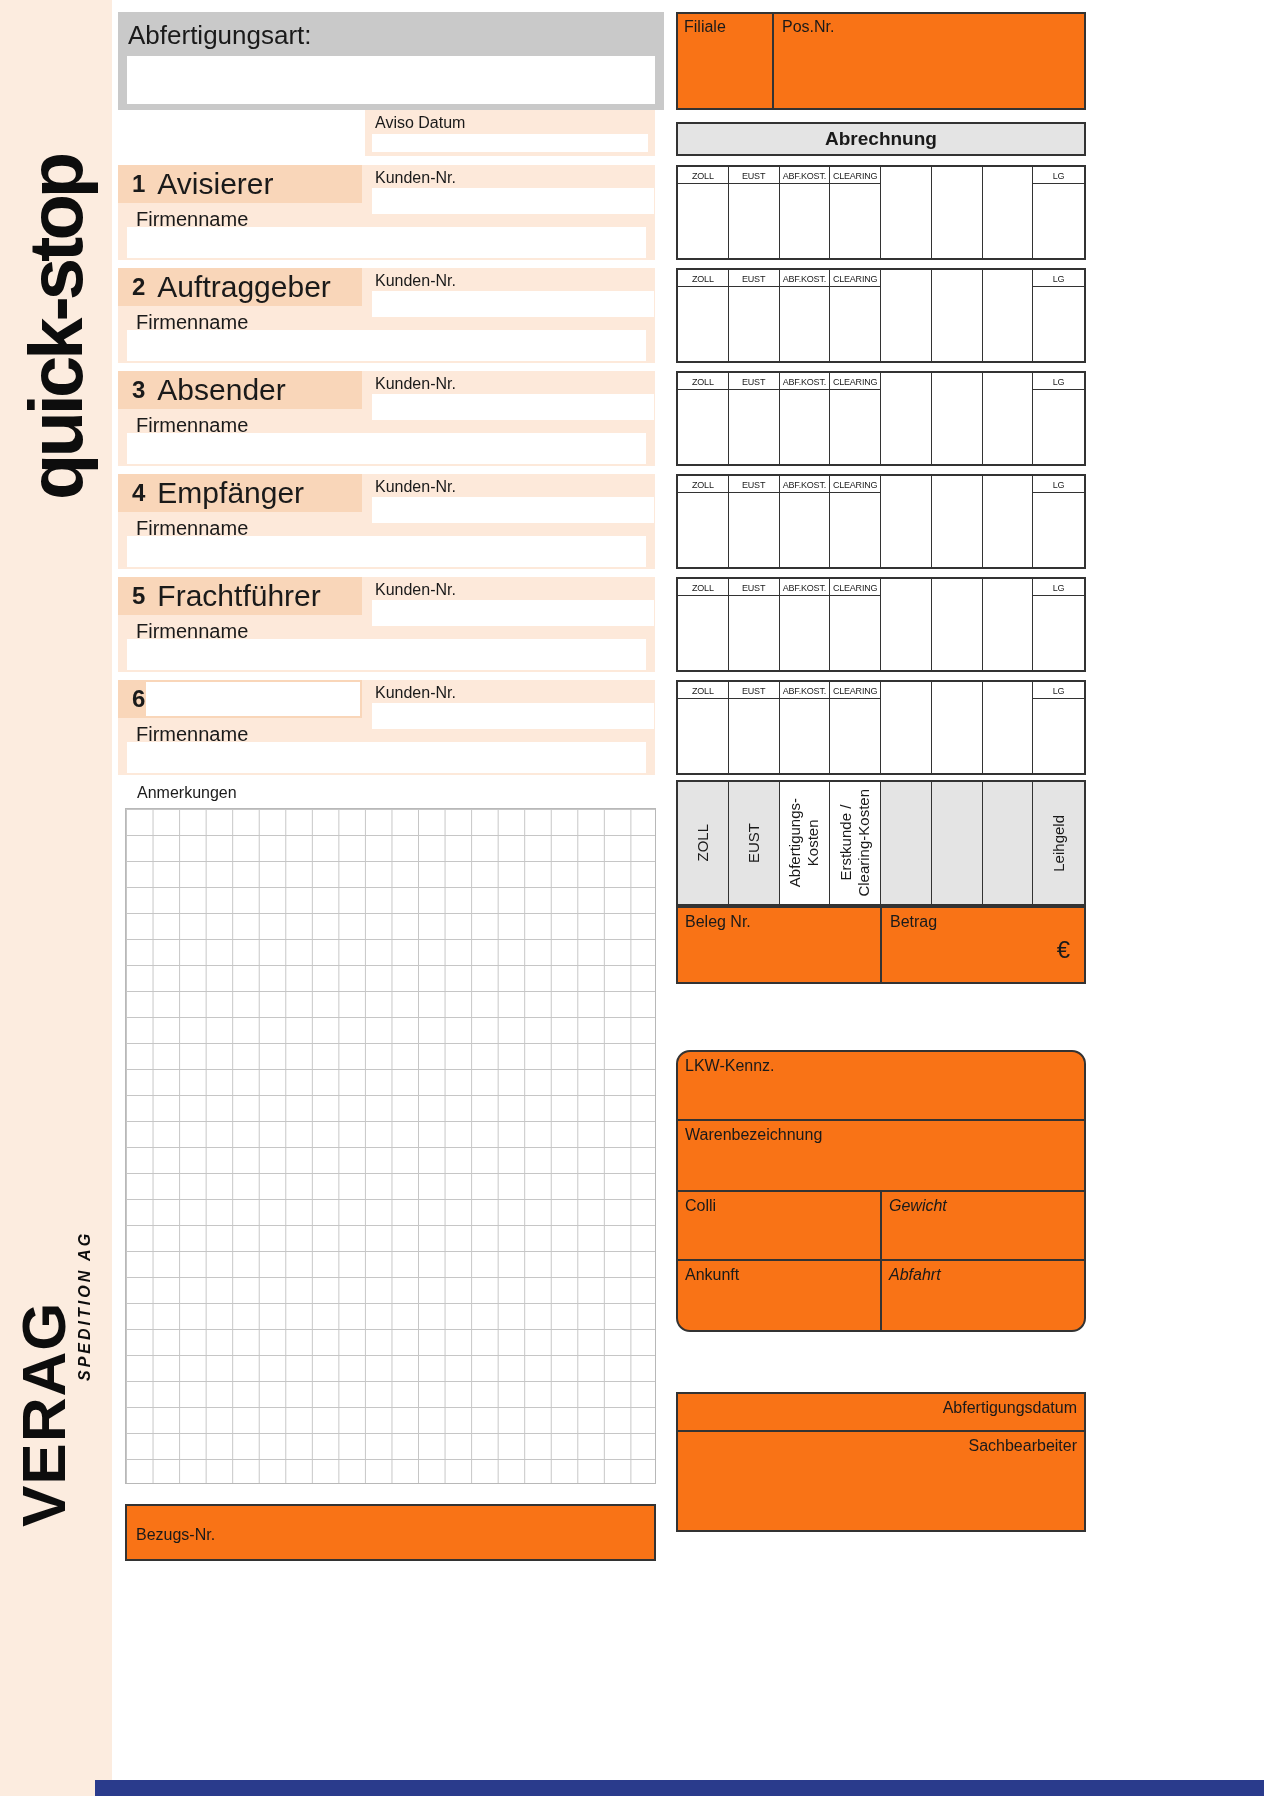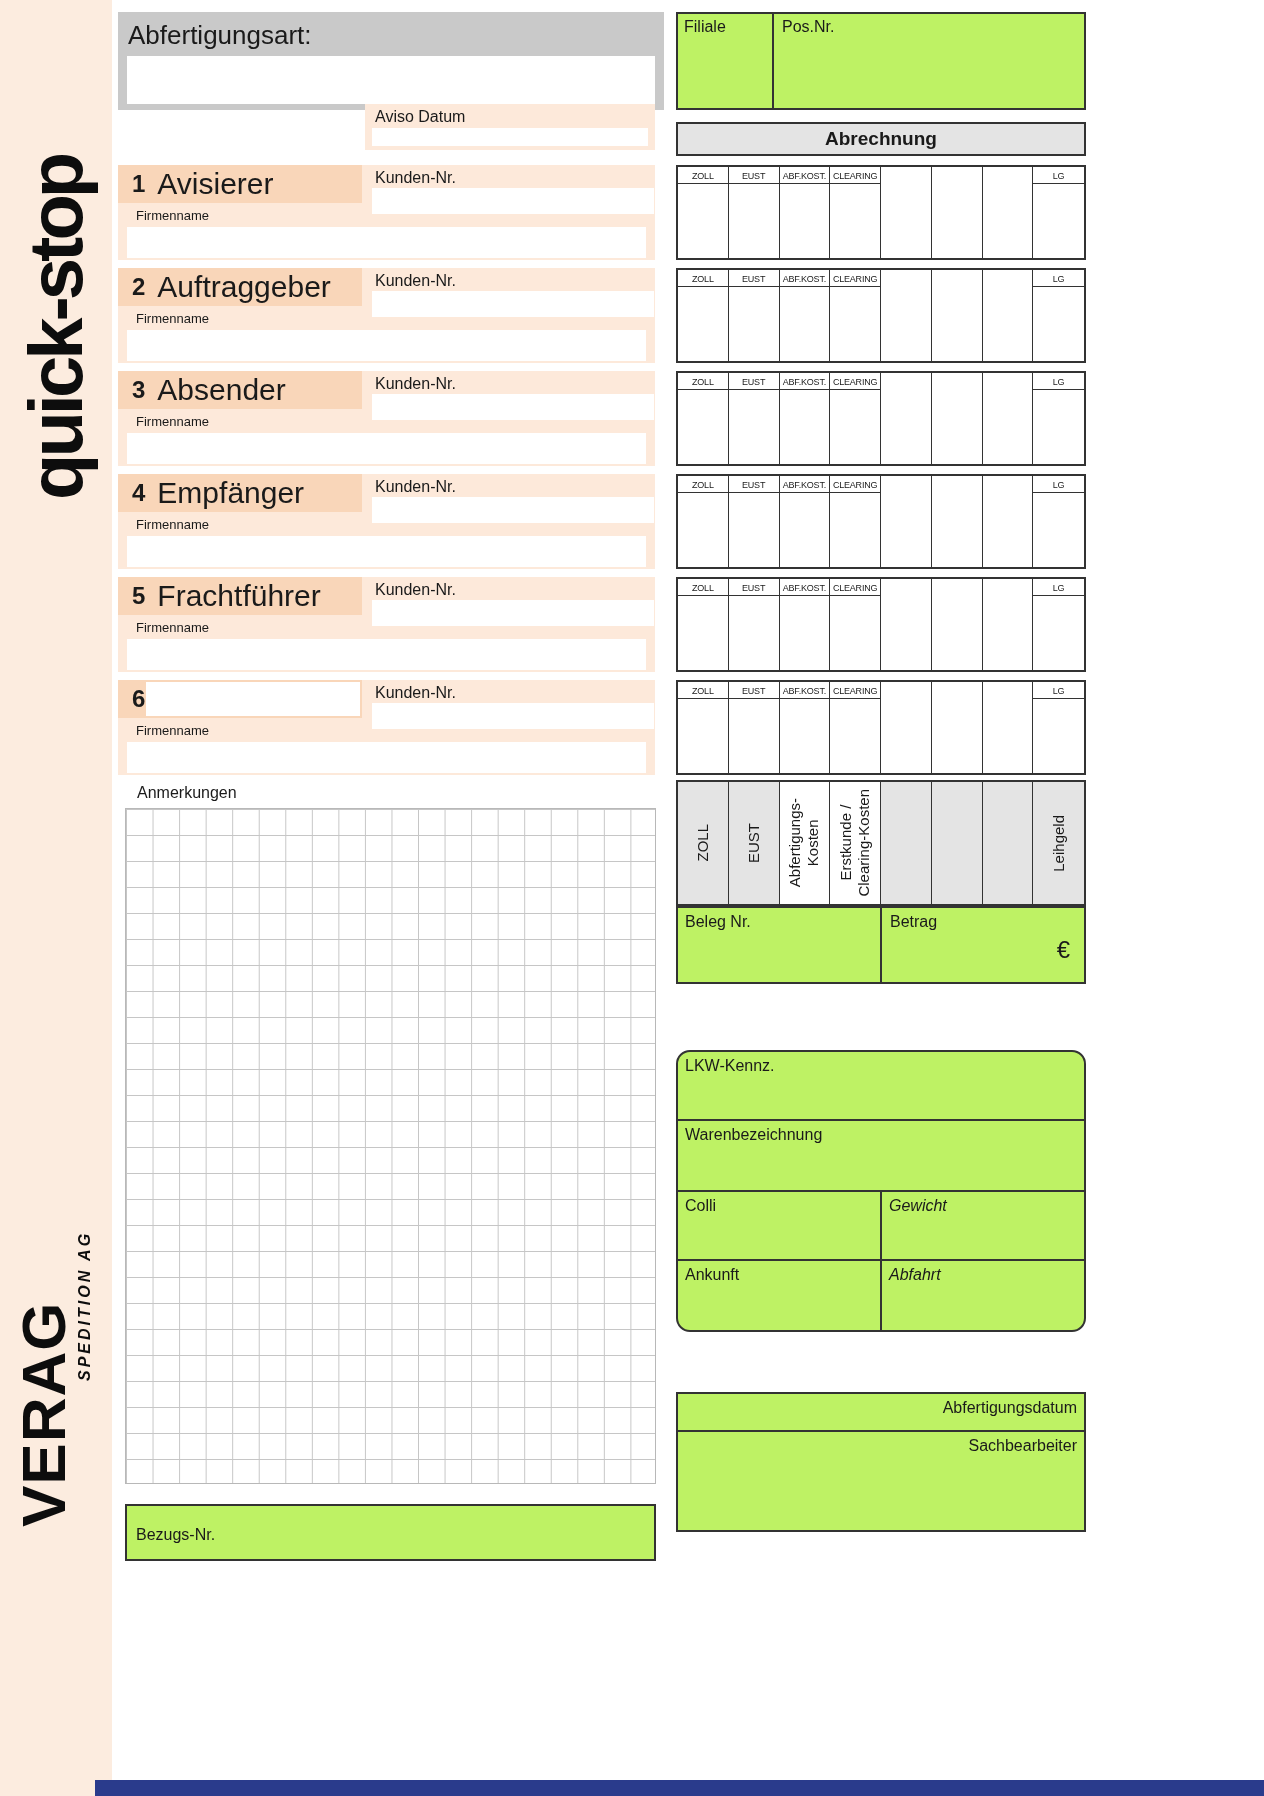--- a/index.html
+++ b/index.html
@@ -9,46 +9,46 @@
   
   .sidebar { position:absolute; left:0; top:0; width:112px; height:1796px; background:var(--sidebar-bg,#fcecdf); }
   .vert { writing-mode:vertical-rl; transform:rotate(180deg); color:#0d0d0d; }
   .logo { position:absolute; left:12px; top:22px; height:478px; width:92px; font-size:76px; font-weight:bold; letter-spacing:-4px; }
   .verag { position:absolute; left:8px; top:1232px; height:295px; width:66px; font-size:62px; font-weight:bold; letter-spacing:1px; }
   .sped { position:absolute; left:76px; top:1196px; height:185px; width:22px; font-size:16px; font-weight:bold; font-style:italic; letter-spacing:3px; }
   .bluebar { position:absolute; left:95px; top:1780px; width:1169px; height:16px; background:var(--blue-bar,#2a3b8c); }
 
   
   .sm-label { font-size:16px; color:#1a1a1a; }
-  .bx { position:absolute; border:2px solid var(--border-dark,#333); background:#bef264; }
+  .bx { position:absolute; border:2px solid var(--border-dark,#333); background:#f97316; }
 
   
   .abfart-box { position:absolute; left:118px; top:12px; width:546px; height:98px; background:var(--gray-box,#c9c9c9); }
   .abfart-label { position:absolute; left:10px; top:8px; font-size:26px; }
   .abfart-input { position:absolute; left:9px; top:44px; width:528px; height:48px; background:#fff; }
 
   .filiale-box { left:676px; top:12px; width:410px; height:98px; display:flex; }
   .filiale-cell { width:96px; border-right:2px solid var(--border-dark,#333); padding:4px 6px; }
   .posnr-cell { flex:1; padding:4px 8px; }
 
-  .aviso-box { position:absolute; left:365px; top:104px; width:290px; height:46px; background:var(--peach-area,#fde9da); }
+  .aviso-box { position:absolute; left:365px; top:110px; width:290px; height:46px; background:var(--peach-area,#fde9da); }
   .aviso-label { position:absolute; left:10px; top:4px; }
   .aviso-input { position:absolute; left:7px; top:24px; width:276px; height:18px; background:#fff; }
 
   .abrechnung-header { left:676px; top:122px; width:410px; height:34px; background:var(--light-gray,#e4e4e4); display:flex; align-items:center; justify-content:center; font-size:19px; font-weight:600; }
 
   
   .prow { position:absolute; left:118px; width:537px; height:95px; background:var(--peach-area,#fde9da); }
   .pband { position:absolute; left:0; top:0; width:244px; height:38px; background:var(--peach-band,#fad8bc); display:flex; align-items:center; padding-left:14px; }
   .pnum { font-size:24px; font-weight:bold; margin-right:12px; }
   .plabel { font-size:30px; }
   .bandinput { position:absolute; left:28px; top:2px; width:214px; height:34px; background:#fff; }
   .klabel { position:absolute; left:257px; top:4px; font-size:16px; }
   .kinput { position:absolute; left:254px; top:23px; width:282px; height:26px; background:#fff; }
-  .flabel { position:absolute; left:18px; top:43px; font-size:13px; }
+  .flabel { position:absolute; left:18px; top:43px; font-size:20px; }
   .finput { position:absolute; left:9px; top:62px; width:519px; height:31px; background:#fff; }
 
   
   .grow { position:absolute; left:676px; width:410px; height:95px; border:2px solid var(--border-dark,#333); background:#fff; display:grid; grid-template-columns:repeat(8,1fr); }
   .gcell { border-right:1px solid var(--border-dark,#333); position:relative; }
   .gcell:last-child { border-right:none; }
   .glbl { height:17px; font-size:9px; letter-spacing:-0.2px; text-align:center; padding-top:4px; border-bottom:1px solid var(--border-dark,#333); overflow:hidden; white-space:nowrap; }
   .gcell.e .glbl { border-bottom:none; }
 
   

